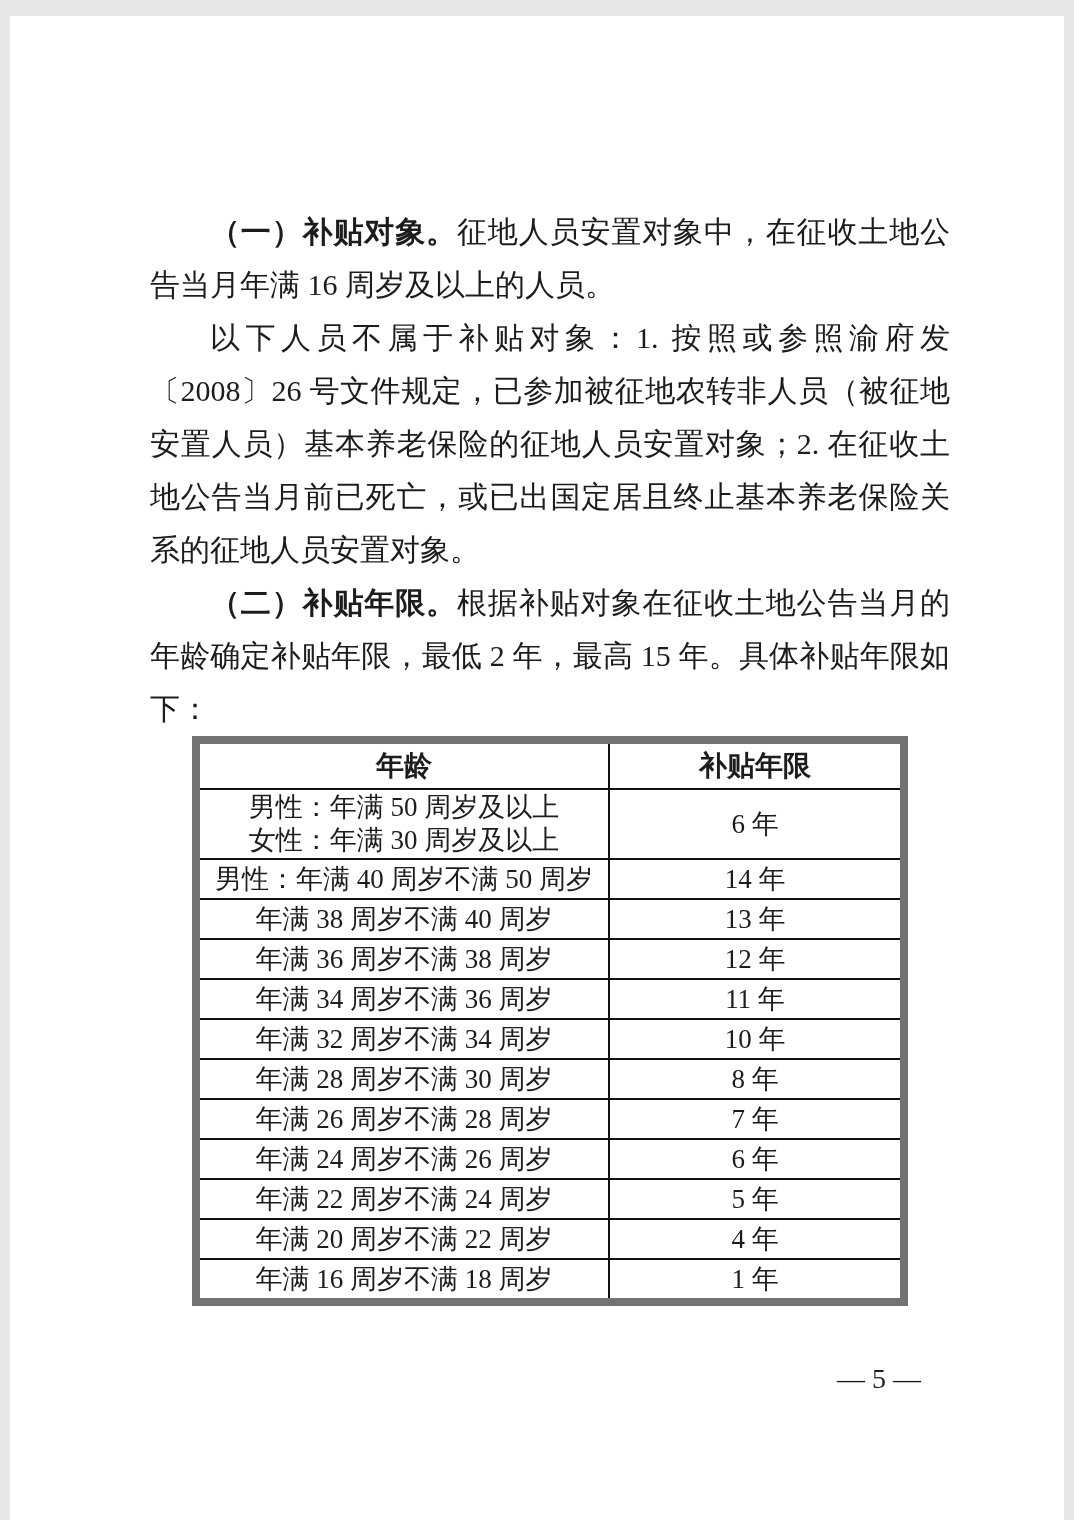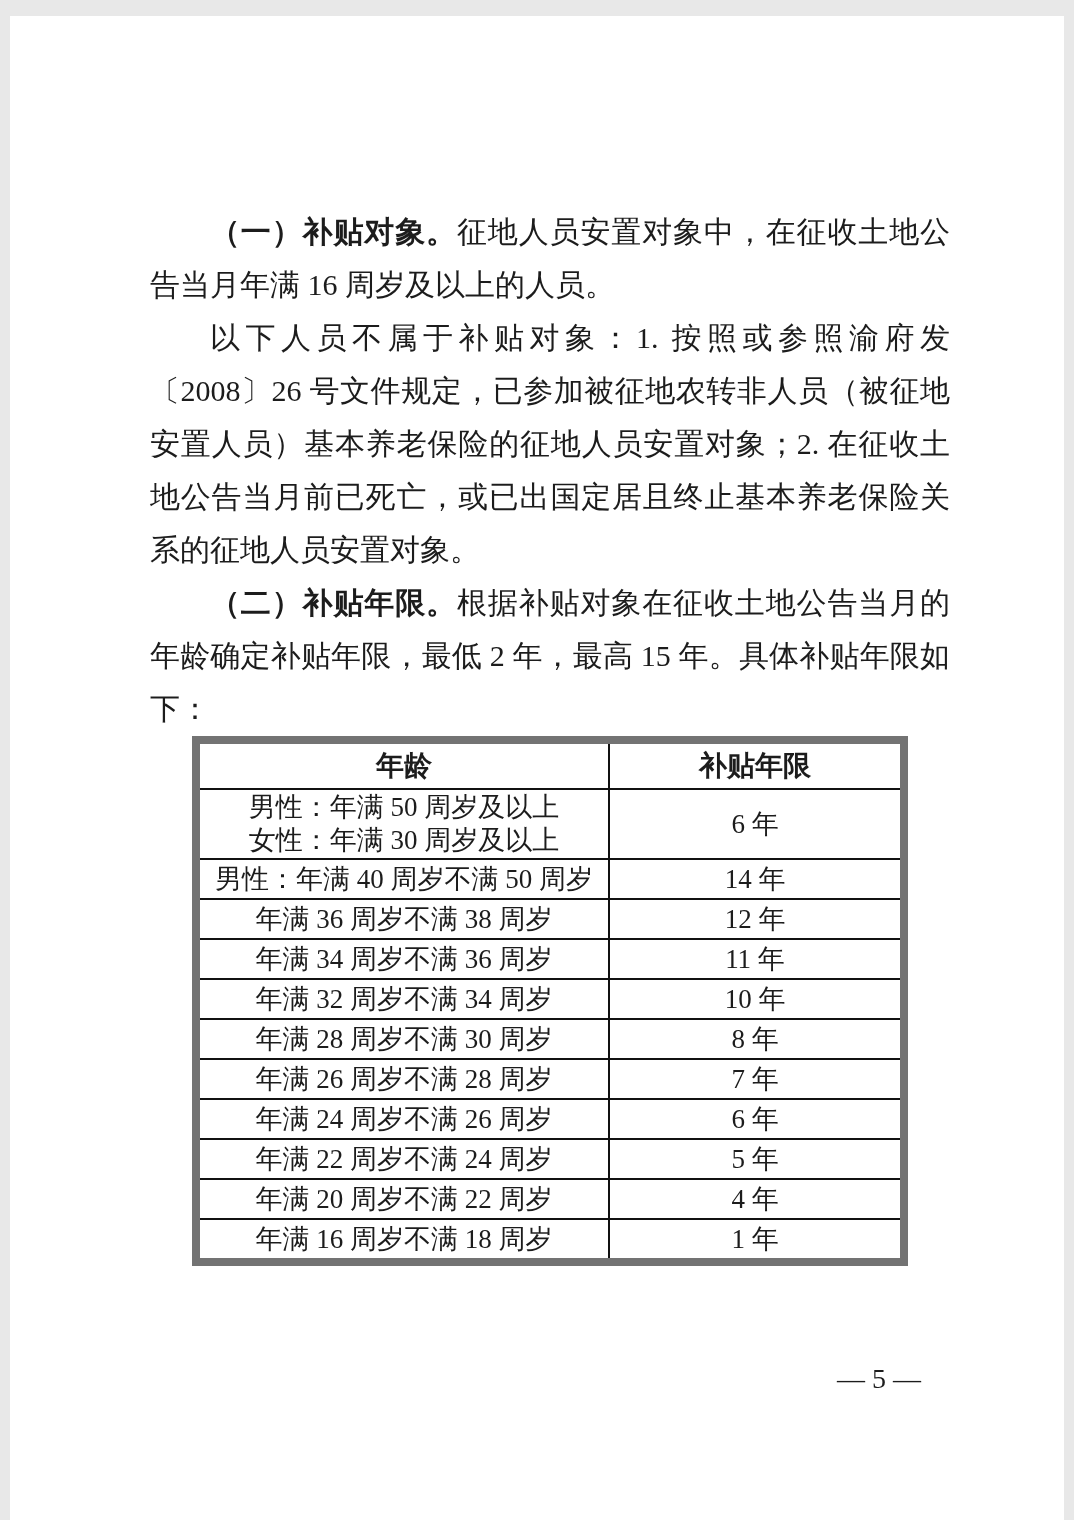--- a/index.html
+++ b/index.html
@@ -108,20 +108,24 @@
               <div>女性：年满 30 周岁及以上</div>
             </div>
           </td>
           <td>6 年</td>
         </tr>
         <tr>
           <td>男性：年满 40 周岁不满 50 周岁</td>
           <td>14 年</td>
         </tr>
         <tr>
+          <td>年满 38 周岁不满 40 周岁</td>
+          <td>13 年</td>
+        </tr>
+        <tr>
           <td>年满 36 周岁不满 38 周岁</td>
           <td>12 年</td>
         </tr>
         <tr>
           <td>年满 34 周岁不满 36 周岁</td>
           <td>11 年</td>
         </tr>
         <tr>
           <td>年满 32 周岁不满 34 周岁</td>
           <td>10 年</td>

